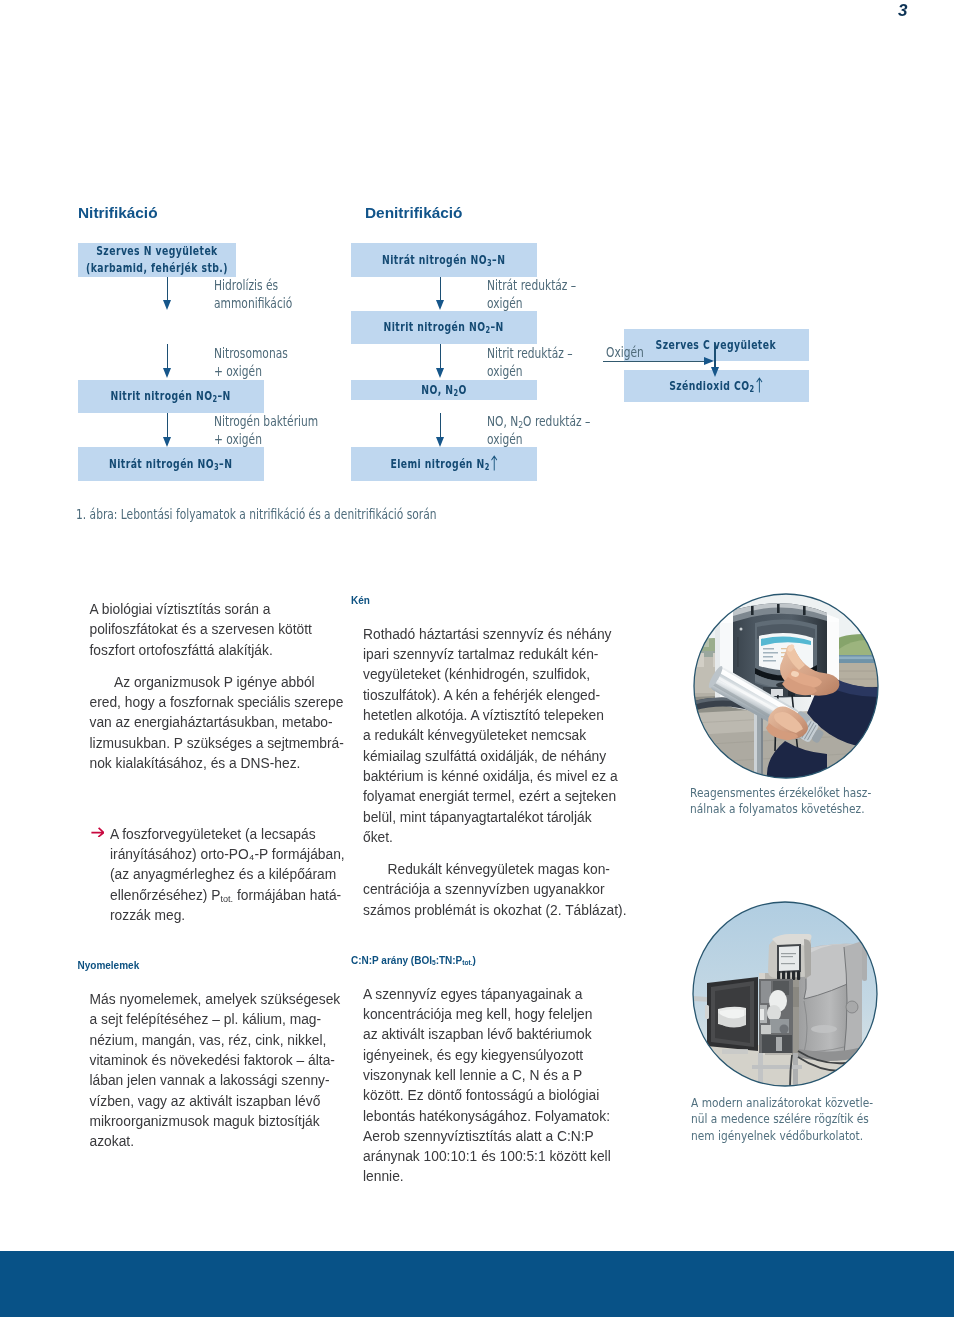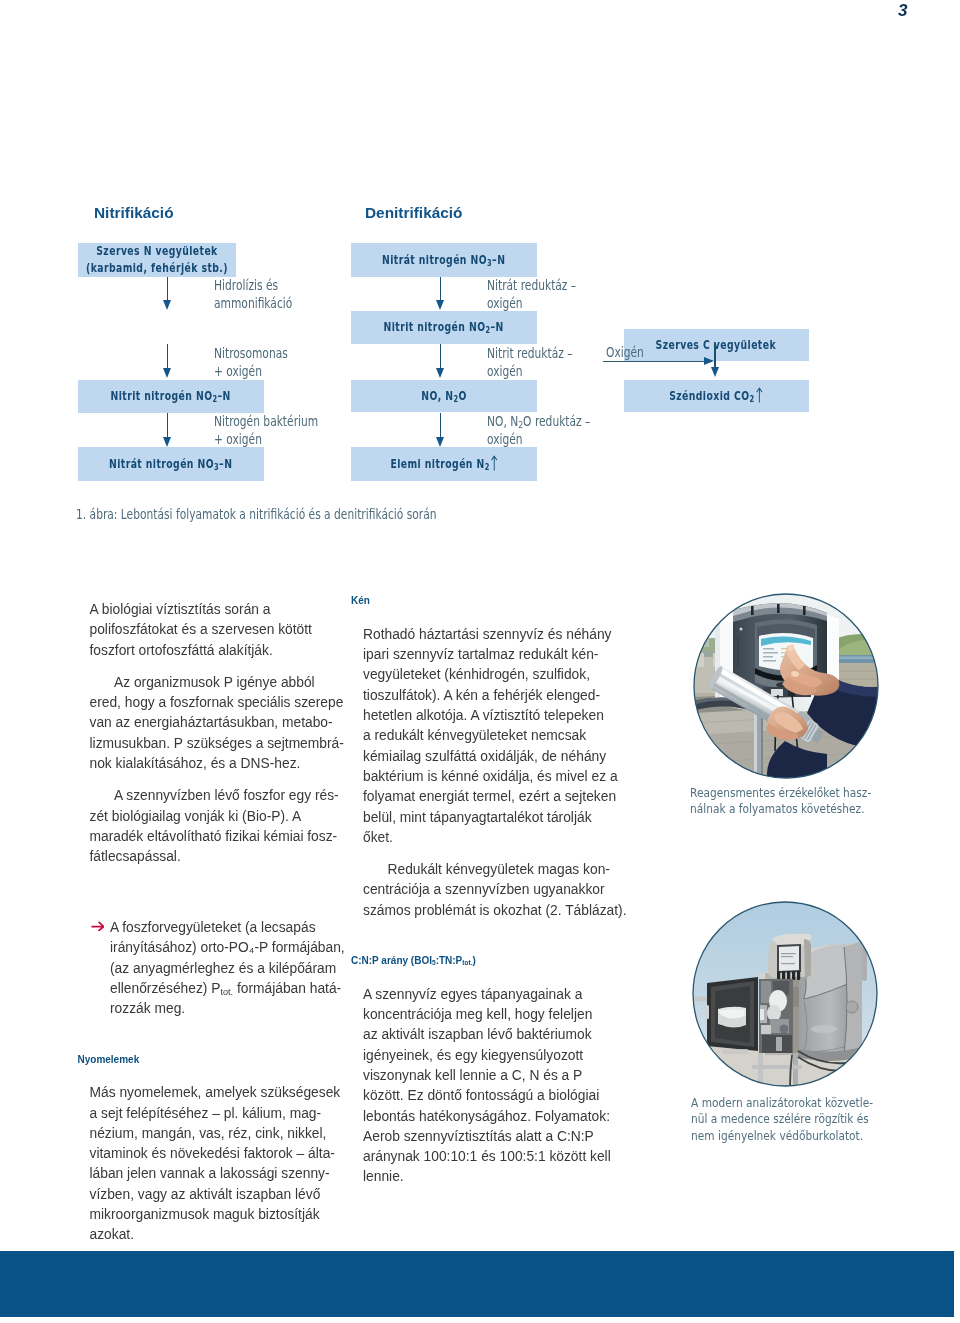--- a/index.html
+++ b/index.html
@@ -65,21 +65,21 @@
 </style>
 </head>
 <body>
 
 <div class="page">
 
   <div class="abs" id="page-number">3</div>
 
   <div class="abs" id="diagram" style="left:0;top:0;width:960px;height:530px;">
 
-    <div class="abs diag-title" style="left:78px;top:203.5px;margin-left:16px;">Nitrifikáció</div>
+    <div class="abs diag-title" style="left:78px;top:203.5px;">Nitrifikáció</div>
     <div class="abs diag-title" style="left:365px;top:203.5px;">Denitrifikáció</div>
 
     <div class="abs node" style="left:78px;top:243px;width:158px;height:34px;">
       <span>Szerves N vegyületek<br>(karbamid, fehérjék stb.)</span>
     </div>
     <div class="abs node" style="left:78px;top:380px;width:186px;height:33px;">
       <span>Nitrit nitrogén NO<sub>2</sub>–N</span>
     </div>
     <div class="abs node" style="left:78px;top:447px;width:186px;height:34px;">
       <span>Nitrát nitrogén NO<sub>3</sub>–N</span>
@@ -96,21 +96,21 @@
     <div class="abs vline" style="left:167px;top:413px;height:25px;"></div>
     <div class="abs arrowdown" style="left:163.3px;top:437px;"></div>
     <div class="abs lbl" style="left:214px;top:413px;">Nitrogén baktérium<br>+ oxigén</div>
 
     <div class="abs node" style="left:351px;top:243px;width:186px;height:34px;">
       <span>Nitrát nitrogén NO<sub>3</sub>–N</span>
     </div>
     <div class="abs node" style="left:351px;top:311px;width:186px;height:33px;">
       <span>Nitrit nitrogén NO<sub>2</sub>–N</span>
     </div>
-    <div class="abs node" style="left:351px;top:380px;width:186px;height:32px;">
+    <div class="abs node" style="left:351px;top:380px;width:186px;height:20px;">
       <span>NO, N<sub>2</sub>O</span>
     </div>
     <div class="abs node" style="left:351px;top:447px;width:186px;height:34px;">
       <span>Elemi nitrogén N<sub>2</sub><span class="uarr"><svg viewBox="0 0 9 16" width="9" height="16">
               <path d="M4.5 15.5 V1.6 M0.9 5.2 L4.5 1.1 L8.1 5.2" fill="none" stroke="#19557f" stroke-width="1.25" stroke-linecap="butt" stroke-linejoin="miter"></path>
             </svg></span></span>
     </div>
 
     <div class="abs vline" style="left:440px;top:277px;height:24px;"></div>
     <div class="abs arrowdown" style="left:436.3px;top:300px;"></div>
@@ -120,38 +120,37 @@
     <div class="abs arrowdown" style="left:436.3px;top:368px;"></div>
     <div class="abs lbl" style="left:487px;top:345px;">Nitrit reduktáz –<br>oxigén</div>
 
     <div class="abs vline" style="left:440px;top:413px;height:25px;"></div>
     <div class="abs arrowdown" style="left:436.3px;top:437px;"></div>
     <div class="abs lbl" style="left:487px;top:413px;">NO, N<sub>2</sub>O reduktáz –<br>oxigén</div>
 
     <div class="abs node" style="left:623.5px;top:329px;width:185px;height:32px;">
       <span>Szerves C vegyületek</span>
     </div>
-    <div class="abs node" style="left:623.5px;top:380px;width:185px;height:32px;">
+    <div class="abs node" style="left:623.5px;top:370px;width:185px;height:32px;">
       <span>Széndioxid CO<sub>2</sub><span class="uarr"><svg viewBox="0 0 9 16" width="9" height="16">
               <path d="M4.5 15.5 V1.6 M0.9 5.2 L4.5 1.1 L8.1 5.2" fill="none" stroke="#19557f" stroke-width="1.25" stroke-linecap="butt" stroke-linejoin="miter"></path>
             </svg></span></span>
     </div>
     <div class="abs vline" style="left:714.2px;top:343px;height:24px;"></div>
     <div class="abs arrowdown" style="left:710.5px;top:366.5px;"></div>
     <div class="abs hline" style="left:603px;top:360.6px;width:101px;"></div>
     <div class="abs arrowright" style="left:703.5px;top:356.9px;"></div>
     <div class="abs lbl" style="left:606px;top:344px;">Oxigén</div>
 
     <div class="abs" id="fig-caption">1. ábra: Lebontási folyamatok a nitrifikáció és a denitrifikáció során</div>
   </div>
 
   <div class="col" id="col-1" style="left:77.5px;top:588px;">
       <p>A biológiai víztisztítás során a<br>polifoszfátokat és a szervesen kötött<br>foszfort ortofoszfáttá alakítják.</p>
       <p class="ind">Az organizmusok P igénye abból<br>ered, hogy a foszfornak speciális szerepe<br>van az energiaháztartásukban, metabo-<br>lizmusukban. P szükséges a sejtmembrá-<br>nok kialakításához, és a DNS-hez.</p>
-      <p class="ind">A szennyvízben lévő foszfor egy rés-<br>zét biológiailag vonják ki (Bio-P). A<br>maradék eltávolítható fizikai kémiai fosz-<br>fátlecsapással.</p>
       <div class="gap big"></div>
       <p class="bullet"><svg class="ar" viewBox="0 0 13.5 10">
           <path d="M0.4 5.6 H12.2 M7.6 0.9 L12.8 5.6 L7.3 9.9" stroke="#c8083f" stroke-width="1.7" fill="none" stroke-linecap="butt" stroke-linejoin="miter"></path>
         </svg>A foszforvegyületeket (a lecsapás<br>irányításához) orto-PO₄-P formájában,<br>(az anyagmérleghez és a kilépőáram<br>ellenőrzéséhez) P<sub>tot.</sub> formájában hatá-<br>rozzák meg.</p>
       <div class="gap head"></div>
       <h3>Nyomelemek</h3>
       <p>Más nyomelemek, amelyek szükségesek<br>a sejt felépítéséhez – pl. kálium, mag-<br>nézium, mangán, vas, réz, cink, nikkel,<br>vitaminok és növekedési faktorok – álta-<br>lában jelen vannak a lakossági szenny-<br>vízben, vagy az aktivált iszapban lévő<br>mikroorganizmusok maguk biztosítják<br>azokat.</p>
     </div>
   <div class="col" id="col-2" style="left:351px;top:588px;">
       <h3>Kén</h3>

